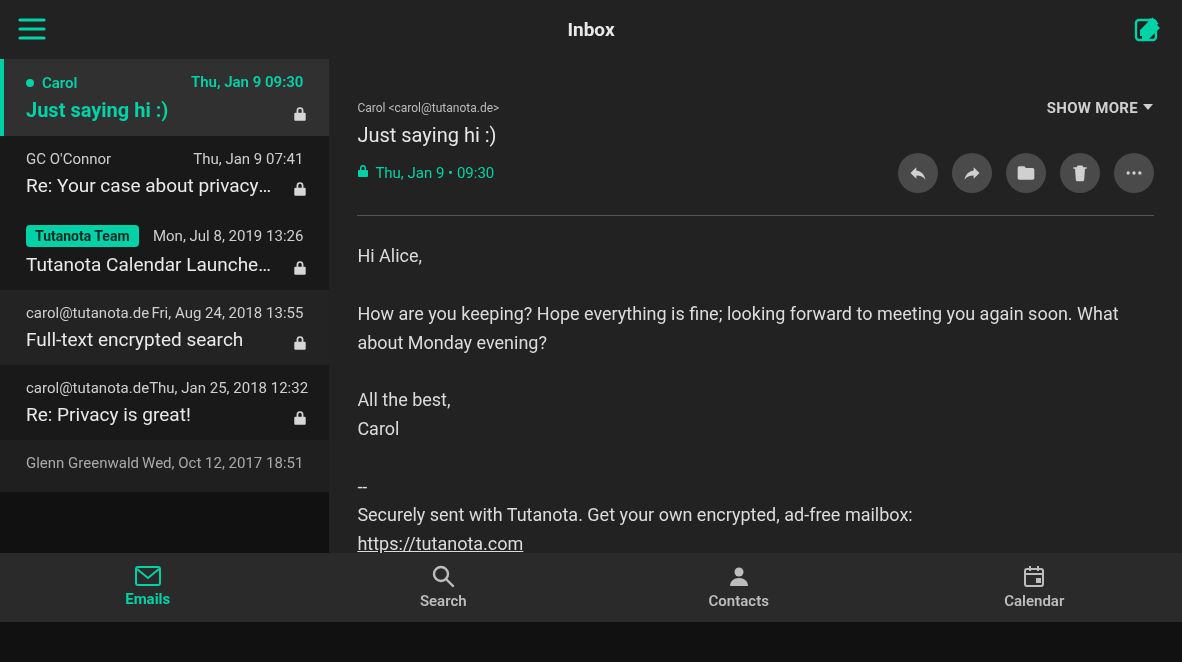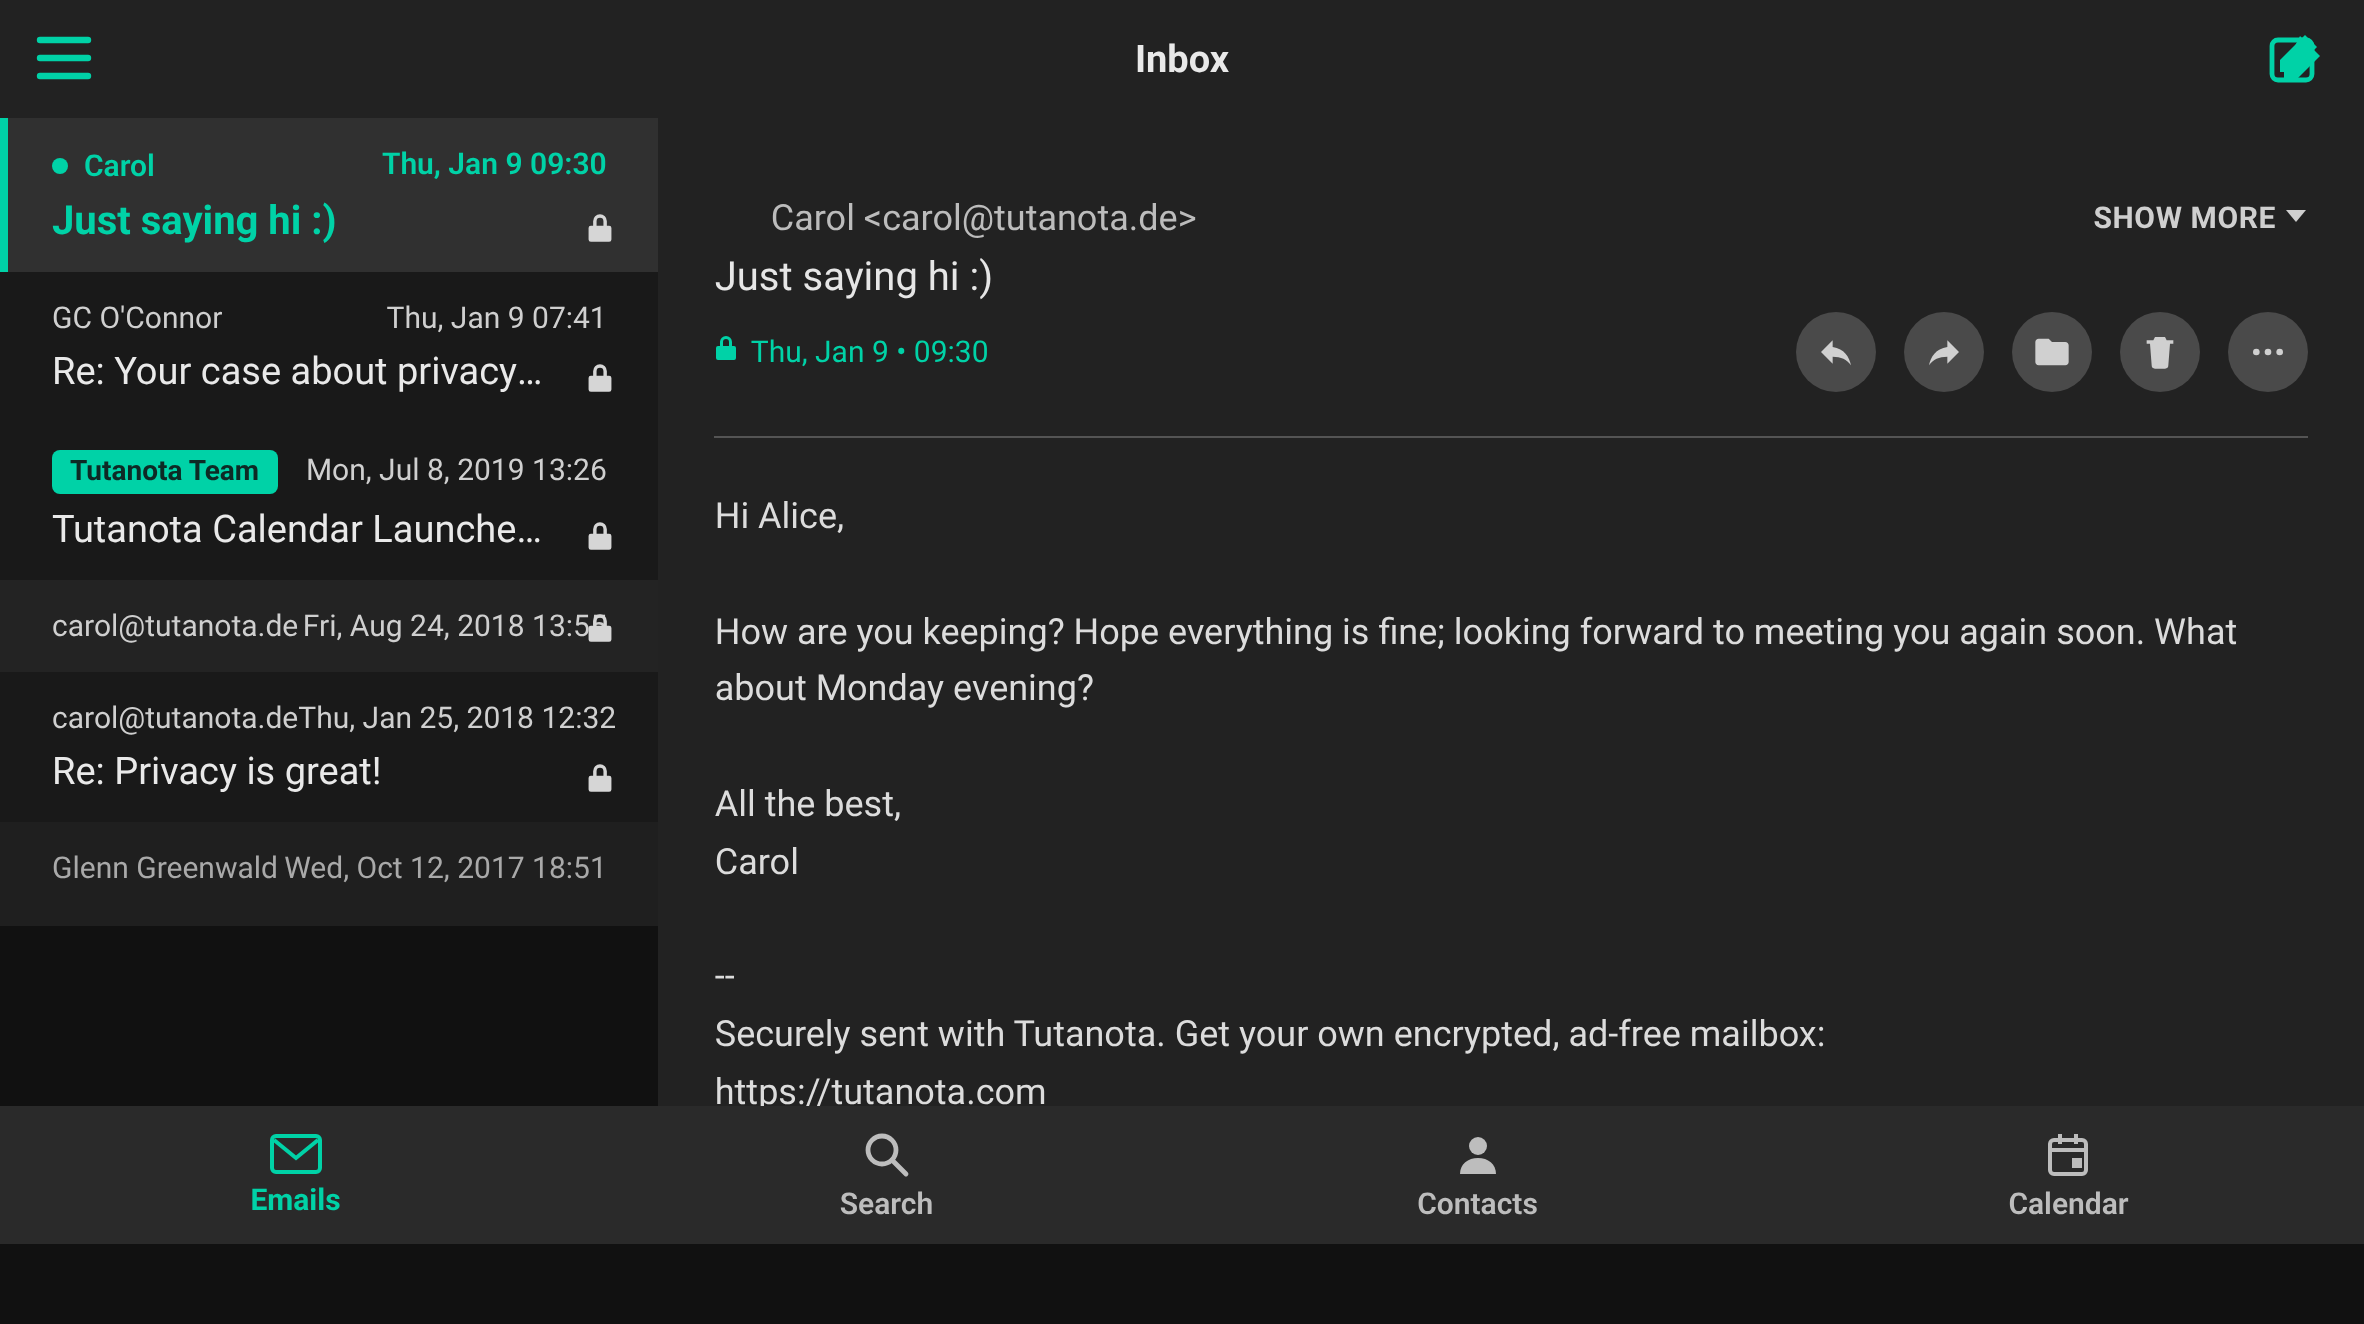--- a/index.html
+++ b/index.html
@@ -42,21 +42,21 @@
   .row.selected .subject { color:var(--teal); font-weight:700; font-size:20px; }
   .row .lock { position:absolute; right:22px; bottom:14px; }
   .row .lock svg { display:block; }
   .dot { width:8px; height:8px; border-radius:50%; background:var(--teal); display:inline-block; flex:none; }
   .badge { background:var(--teal); color:#0d2a25; font-weight:700; font-size:14px; padding:3px 9px; border-radius:4px; display:inline-block; }
   .row.partial { opacity:0.8; }
   
   .detail { flex:1 1 auto; background:#222222; display:flex; flex-direction:column; padding:0 28px; overflow:hidden; }
   .dhdr { padding-top:40px; }
   .dhdr-row1 { display:flex; justify-content:space-between; align-items:center; }
-  .from { color:#bcbcbc; font-size:18px;margin-left:28px; }
+  .from { color:#bcbcbc; font-size:12px; }
   .showmore { color:#cfcfcf; font-weight:700; font-size:15px; display:flex; align-items:center; gap:4px; cursor:pointer; letter-spacing:0.3px; }
   .dsubject { font-size:20px; color:#e6e6e6; margin-top:6px; }
   .dmeta-row { display:flex; justify-content:space-between; align-items:center; margin-top:6px; }
   .dmeta { color:var(--teal); font-size:15px; display:flex; align-items:center; gap:6px; }
   .dmeta .lk svg path { fill:var(--teal); }
   .actions { display:flex; gap:14px; }
   .abtn { width:40px; height:40px; border-radius:50%; background:#4a4a4a; display:flex; align-items:center; justify-content:center; cursor:pointer; }
   .abtn svg { display:block; }
   hr.sep { border:none; border-top:1px solid #545454; margin:22px 0 26px 0; }
   .body { font-size:18px; line-height:1.6; color:#dcdcdc; white-space:pre-wrap; }
@@ -140,20 +140,21 @@
               </svg>
             </div>
           </div>
           <div class="row alt0">
             <div class="topline">
               <div class="sender">
                 <span>carol@tutanota.de</span>
               </div>
               <div class="date">Fri, Aug 24, 2018 13:55</div>
             </div>
+            <div class="subject">Full-text encrypted search</div>
             <div class="lock">
               <svg width="14" height="16" viewBox="0 0 12 14">
                 <path d="M3 6 V4 a3 3 0 0 1 6 0 V6 h1 a1 1 0 0 1 1 1 v5 a1 1 0 0 1 -1 1 H2 a1 1 0 0 1 -1 -1 V7 a1 1 0 0 1 1 -1 Z M4.5 6 h3 V4 a1.5 1.5 0 0 0 -3 0 Z" fill="#d6d6d6"></path>
               </svg>
             </div>
           </div>
           <div class="row alt1">
             <div class="topline">
               <div class="sender">
                 <span>carol@tutanota.de</span>

